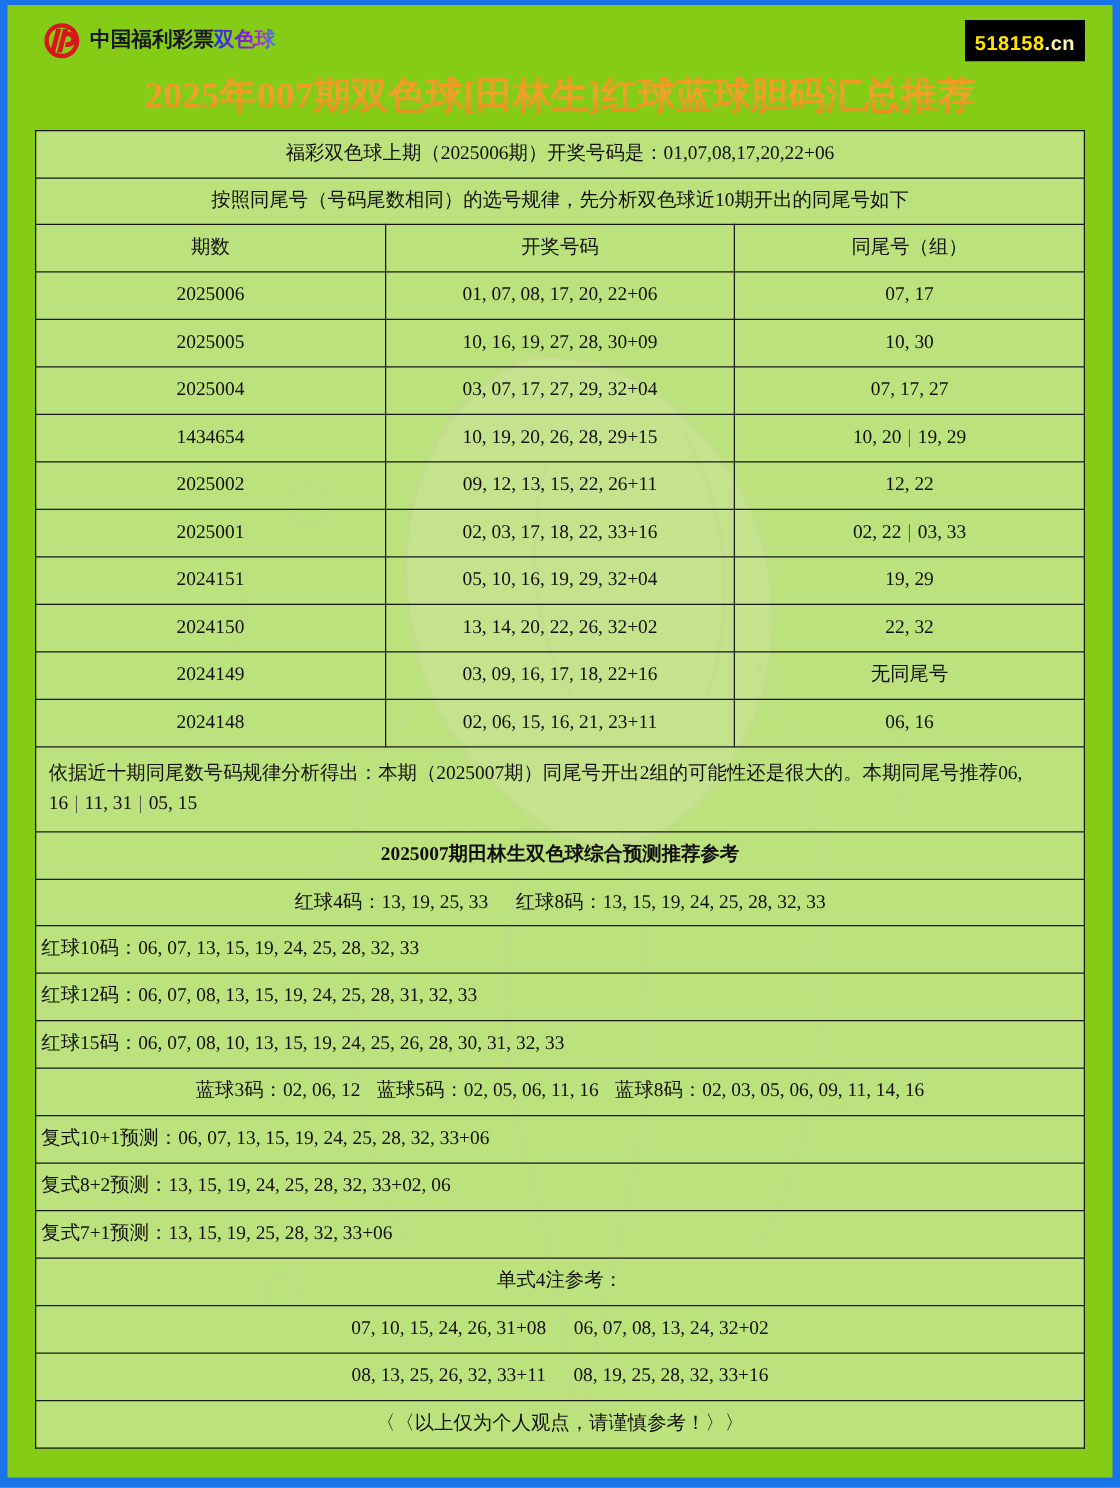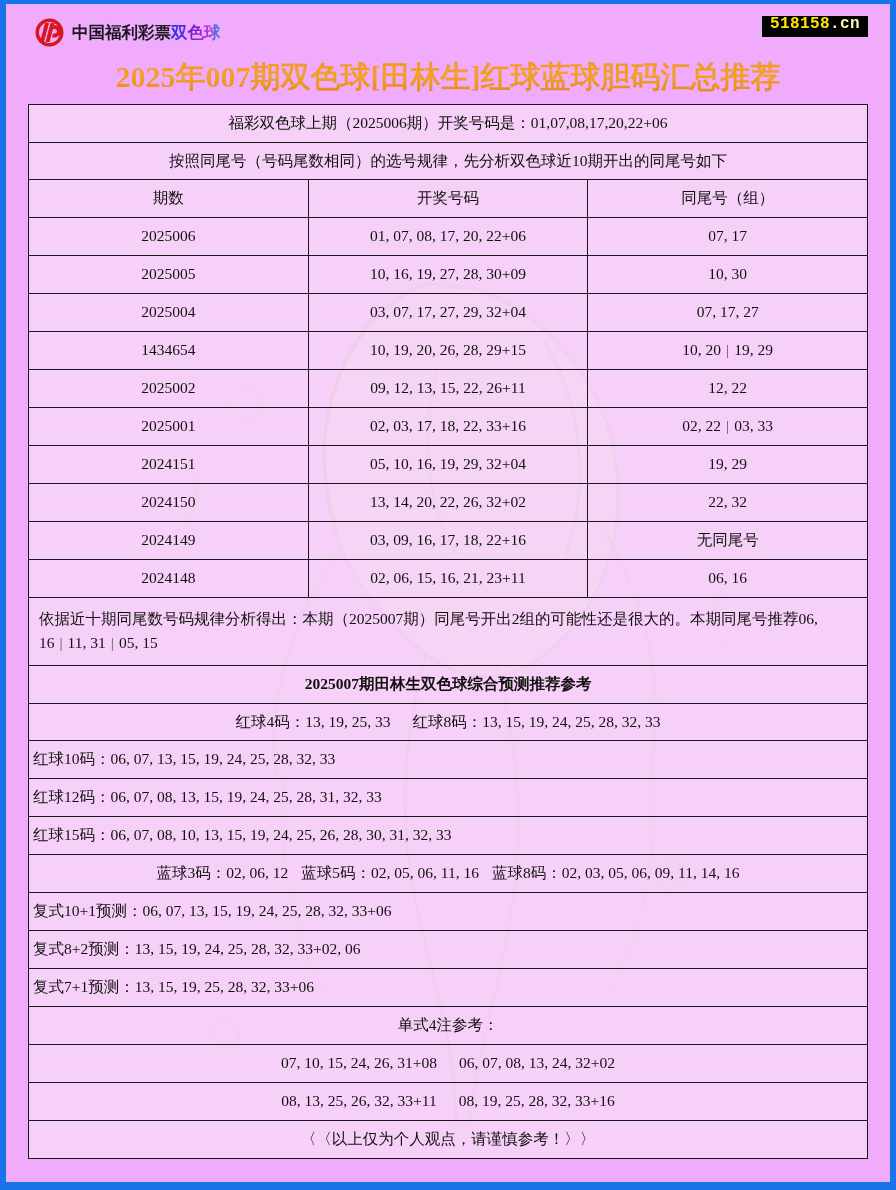--- a/index.html
+++ b/index.html
@@ -13,21 +13,21 @@
     background: #1a73e8;
     font-family: "Liberation Serif", "DejaVu Serif", serif;
     overflow: hidden;
   }
   .page {
     position: absolute;
     left: 6px;
     top: 4px;
     width: 884px;
     height: 1178px;
-    background: #f0abfc;
+    background: #84cc16;
     overflow: hidden;
   }
   
   .watermark {
     position: absolute;
     left: 120px;
     top: 250px;
     width: 640px;
     height: 900px;
     opacity: 0.30;
@@ -77,25 +77,25 @@
     color: transparent;
     -webkit-text-fill-color: transparent;
     font-weight: bold;
   }
   .site-badge {
     position: absolute;
     right: 22px;
     top: 12px;
     background: #000000;
     color: #ffe400;
-    font-family: Liberation Mono, monospace;
+    font-family: Liberation Sans, sans-serif;
     font-size: 16px;
     font-weight: bold;
     letter-spacing: 0.4px;
-    padding: 0 8px 5px 8px;
+    padding: 12px 8px 5px 8px;
     line-height: 1;
   }
   .site-badge .tld { color: #fff8b0; }
 
   .page-title {
     text-align: center;
     font-family: "Liberation Serif", "DejaVu Serif", serif;
     font-size: 30px;
     font-weight: bold;
     line-height: 1.12;

